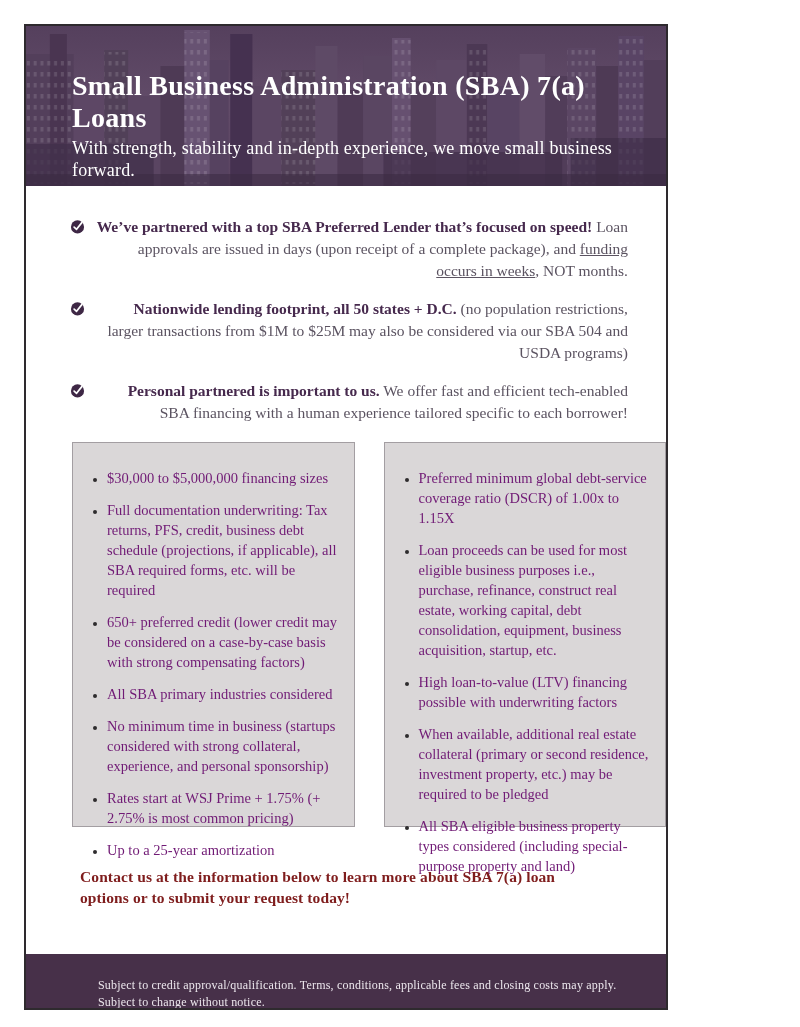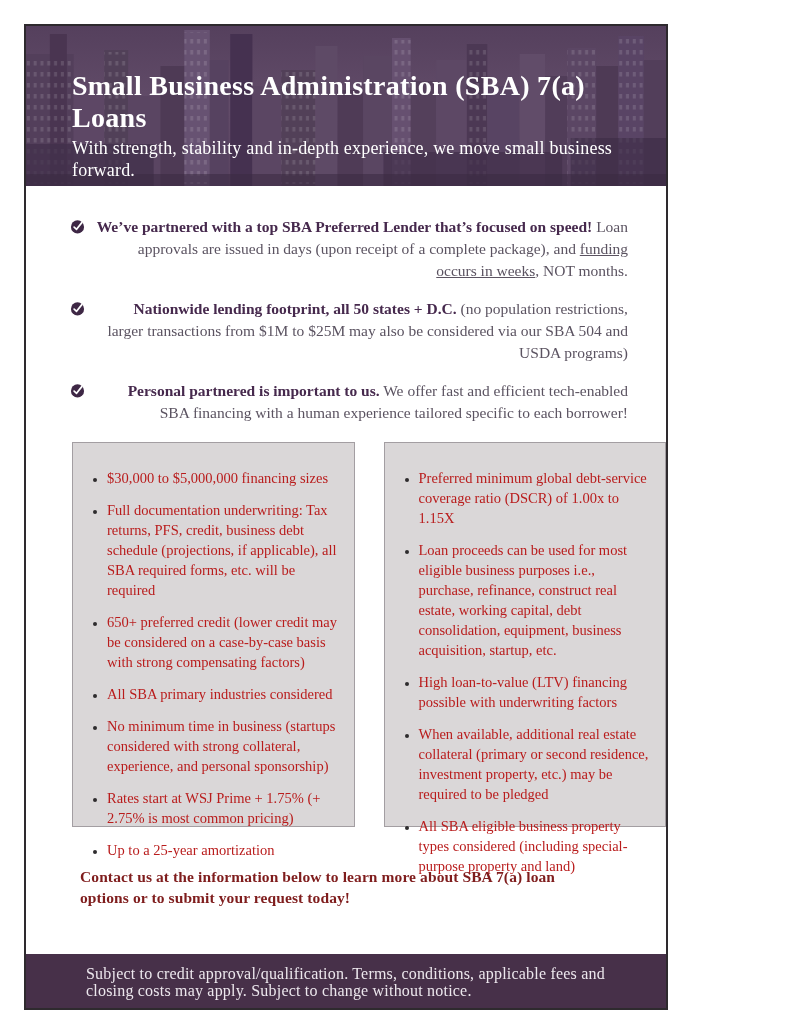--- a/index.html
+++ b/index.html
@@ -18,29 +18,29 @@
   .highlight{display:flex;align-items:flex-start;margin:16px 0 12px;text-align:right;}
   .highlight .check{flex:0 0 auto;width:15px;height:15px;margin:3px 10px 0 0;}
   .highlight p{margin:0;font-size:15.5px;line-height:22px;color:#5b5361;}
   .highlight strong{color:#46294d;font-weight:bold;}
   .underlined{text-decoration:underline;}
 
   
   .boxes{display:flex;gap:29px;padding:0 0 0 46px;margin-top:18px;}
   .box{box-sizing:border-box;width:315px;height:385px;background:#dad7d8;border:1px solid #a39ea2;padding:25px 16px 12px 14px;}
   .box ul{margin:0;padding:0 0 0 20px;list-style:disc;}
-  .box li{font-size:14.5px;line-height:20px;color:#b91c1c;margin-bottom:12px;}
+  .box li{font-size:14.5px;line-height:20px;color:#701a75;margin-bottom:12px;}
   .box li::marker{color:#2e2c2e;font-size:12px;}
 
   
   .contact{margin:39px 60px 0 54px;font-size:15.5px;line-height:21px;font-weight:bold;color:#7f1d1d;letter-spacing:.1px;}
 
   
   .footer{position:absolute;left:0;right:0;bottom:0;height:54px;background:#473049;box-sizing:border-box;padding:11px 24px 0 60px;}
-  .footer p{margin:0;font-size:16px;line-height:17px;color:#ece7ed;letter-spacing:.2px;font-weight:normal;}
+  .footer p{margin:12px;font-size:12px;line-height:17px;color:#ece7ed;letter-spacing:.2px;font-weight:normal;}
 </style>
 </head>
 <body>
 
 <div class="page">
 
   <header class="hero">
     <svg class="skyline" viewBox="0 0 752 160" preserveAspectRatio="none" aria-hidden="true">
       <defs>
         <pattern id="win" width="8" height="11" patternUnits="userSpaceOnUse">

